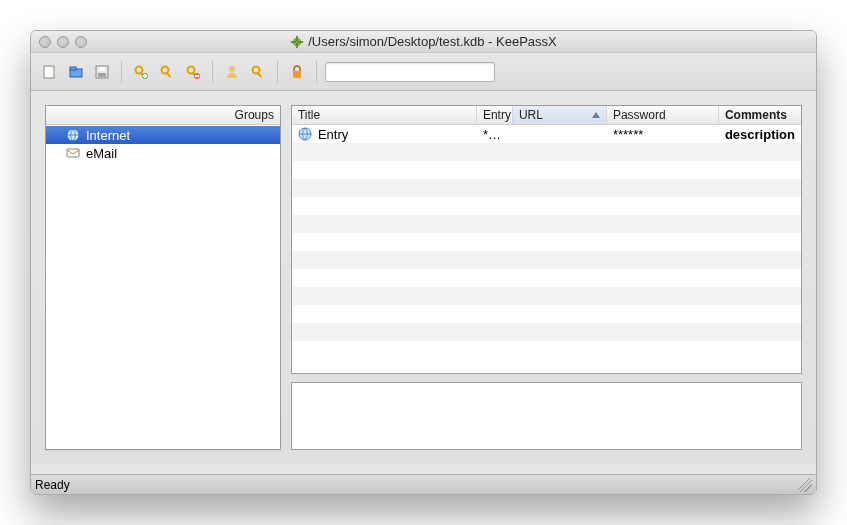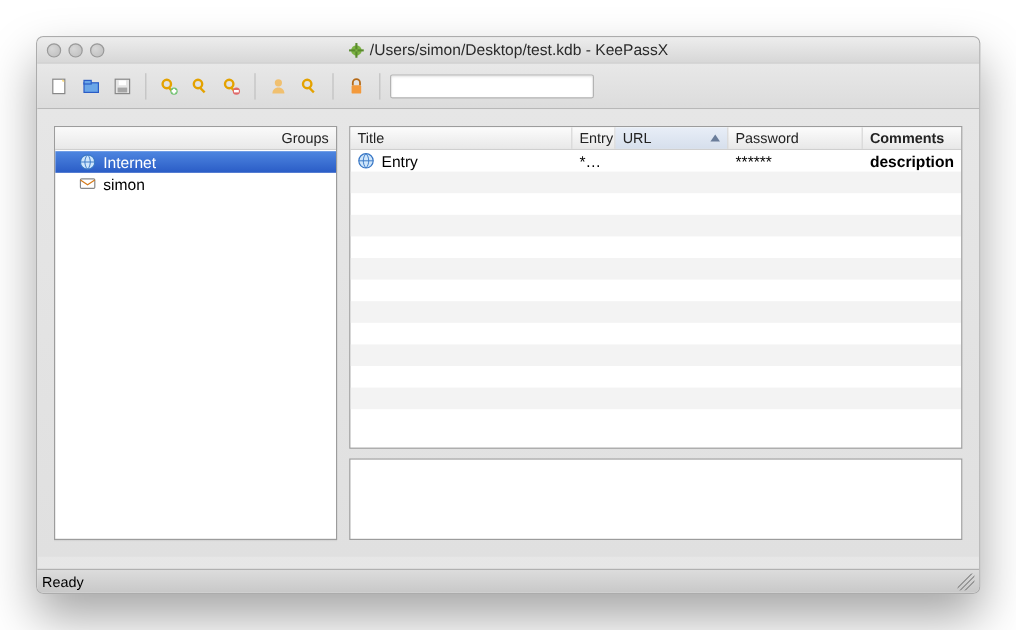--- a/index.html
+++ b/index.html
@@ -289,21 +289,21 @@
           </span>
           <span>Internet</span>
         </div>
         <div class="tree-item">
           <span class="tree-icon">
             <svg viewBox="0 0 14 14">
                 <rect x="1" y="3" width="12" height="8" rx="1" fill="#fff" stroke="#888"></rect>
                 <path d="M1 4l6 4 6-4" fill="none" stroke="#d47a1a"></path>
               </svg>
           </span>
-          <span>simon</span>
+          <span>eMail</span>
         </div>
       </div>
     </div>
 
     <div class="right-panel">
       <div class="entries-panel">
         <div class="columns">
           <div class="col c-title">
               <span>Title</span>
             </div>

